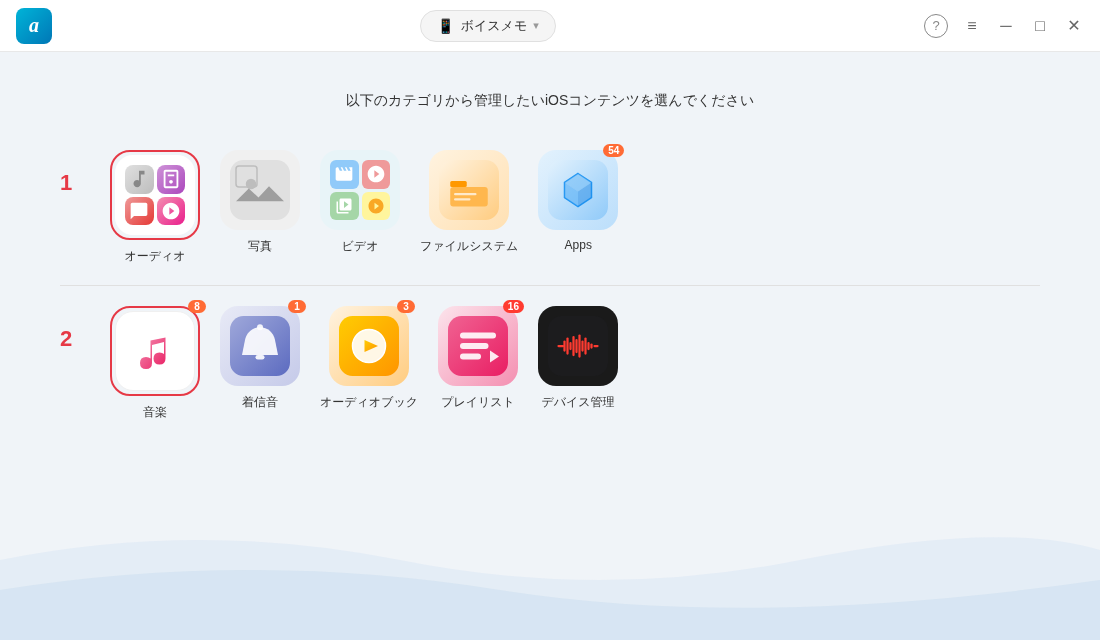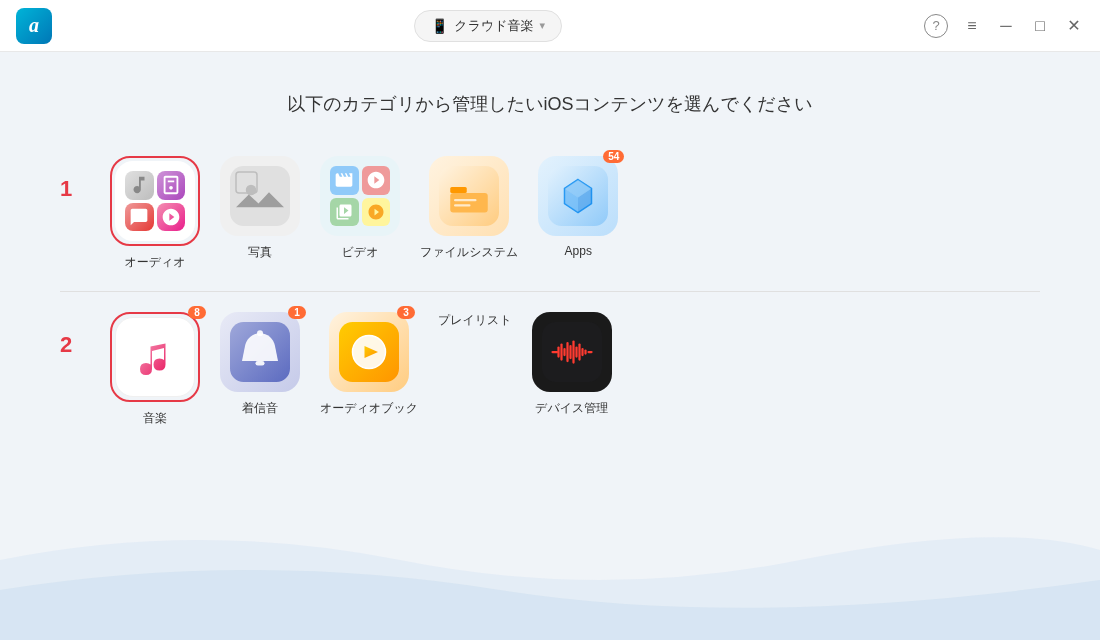--- a/index.html
+++ b/index.html
@@ -85,21 +85,21 @@
     }
 
     
     .main-content {
       position: relative;
       z-index: 1;
       padding: 40px 60px 20px;
     }
     .page-title {
       text-align: center;
-      font-size: 18px;
+      font-size: 14px;
       color: #333;
       margin-bottom: 40px;
       font-weight: 400;
     }
 
     
     .category-row {
       display: flex;
       align-items: flex-start;
       gap: 20px;
@@ -319,21 +319,21 @@
 <body>
 
 <div class="title-bar">
   <div class="title-bar-left">
     <div class="app-logo">
       <span style="font-style:italic;font-family:Georgia,serif;font-size:20px;">a</span>
     </div>
   </div>
   <div class="title-bar-center">
     <span class="device-icon">📱</span>
-    <span>クラウド音楽</span>
+    <span>ボイスメモ</span>
     <span style="font-size:11px;color:#999;">▾</span>
   </div>
   <div class="title-bar-right">
     <div class="help-btn">
       <span>?</span>
     </div>
     <button class="win-btn">
       <span>≡</span>
     </button>
     <button class="win-btn">
@@ -535,20 +535,38 @@
                 </linearGradient>
               </defs>
             </svg>
           </div>
           <span class="badge">3</span>
         </div>
         <span class="category-label">オーディオブック</span>
       </div>
 
       <div class="category-item">
+        <div style="position:relative;">
+          <div class="playlist-icon">
+            <svg width="60" height="60" viewBox="0 0 80 80">
+              <rect width="80" height="80" rx="18" fill="url(#plGrad)"></rect>
+              <defs>
+                <linearGradient id="plGrad" x1="0%" y1="0%" x2="100%" y2="100%">
+                  <stop offset="0%" stop-color="#f06292"></stop>
+                  <stop offset="100%" stop-color="#e91e63"></stop>
+                </linearGradient>
+              </defs>
+              <rect x="16" y="22" width="48" height="8" rx="4" fill="white" opacity="0.9"></rect>
+              <rect x="16" y="36" width="38" height="8" rx="4" fill="white" opacity="0.9"></rect>
+              <rect x="16" y="50" width="28" height="8" rx="4" fill="white" opacity="0.9"></rect>
+              <path d="M56 46 L56 62 L68 54 Z" fill="white" opacity="0.9"></path>
+            </svg>
+          </div>
+          <span class="badge" style="background:#ff3b30;">16</span>
+        </div>
         <span class="category-label">プレイリスト</span>
       </div>
 
       <div class="category-item">
         <div class="voicememo-icon">
           <svg width="60" height="60" viewBox="0 0 80 80">
             <rect width="80" height="80" rx="18" fill="#1c1c1e"></rect>
             <g>
               <line x1="14" y1="40" x2="20" y2="40" stroke="#ff3b30" stroke-width="3" stroke-linecap="round"></line>
               <line x1="22" y1="34" x2="22" y2="46" stroke="#ff3b30" stroke-width="3" stroke-linecap="round"></line>

